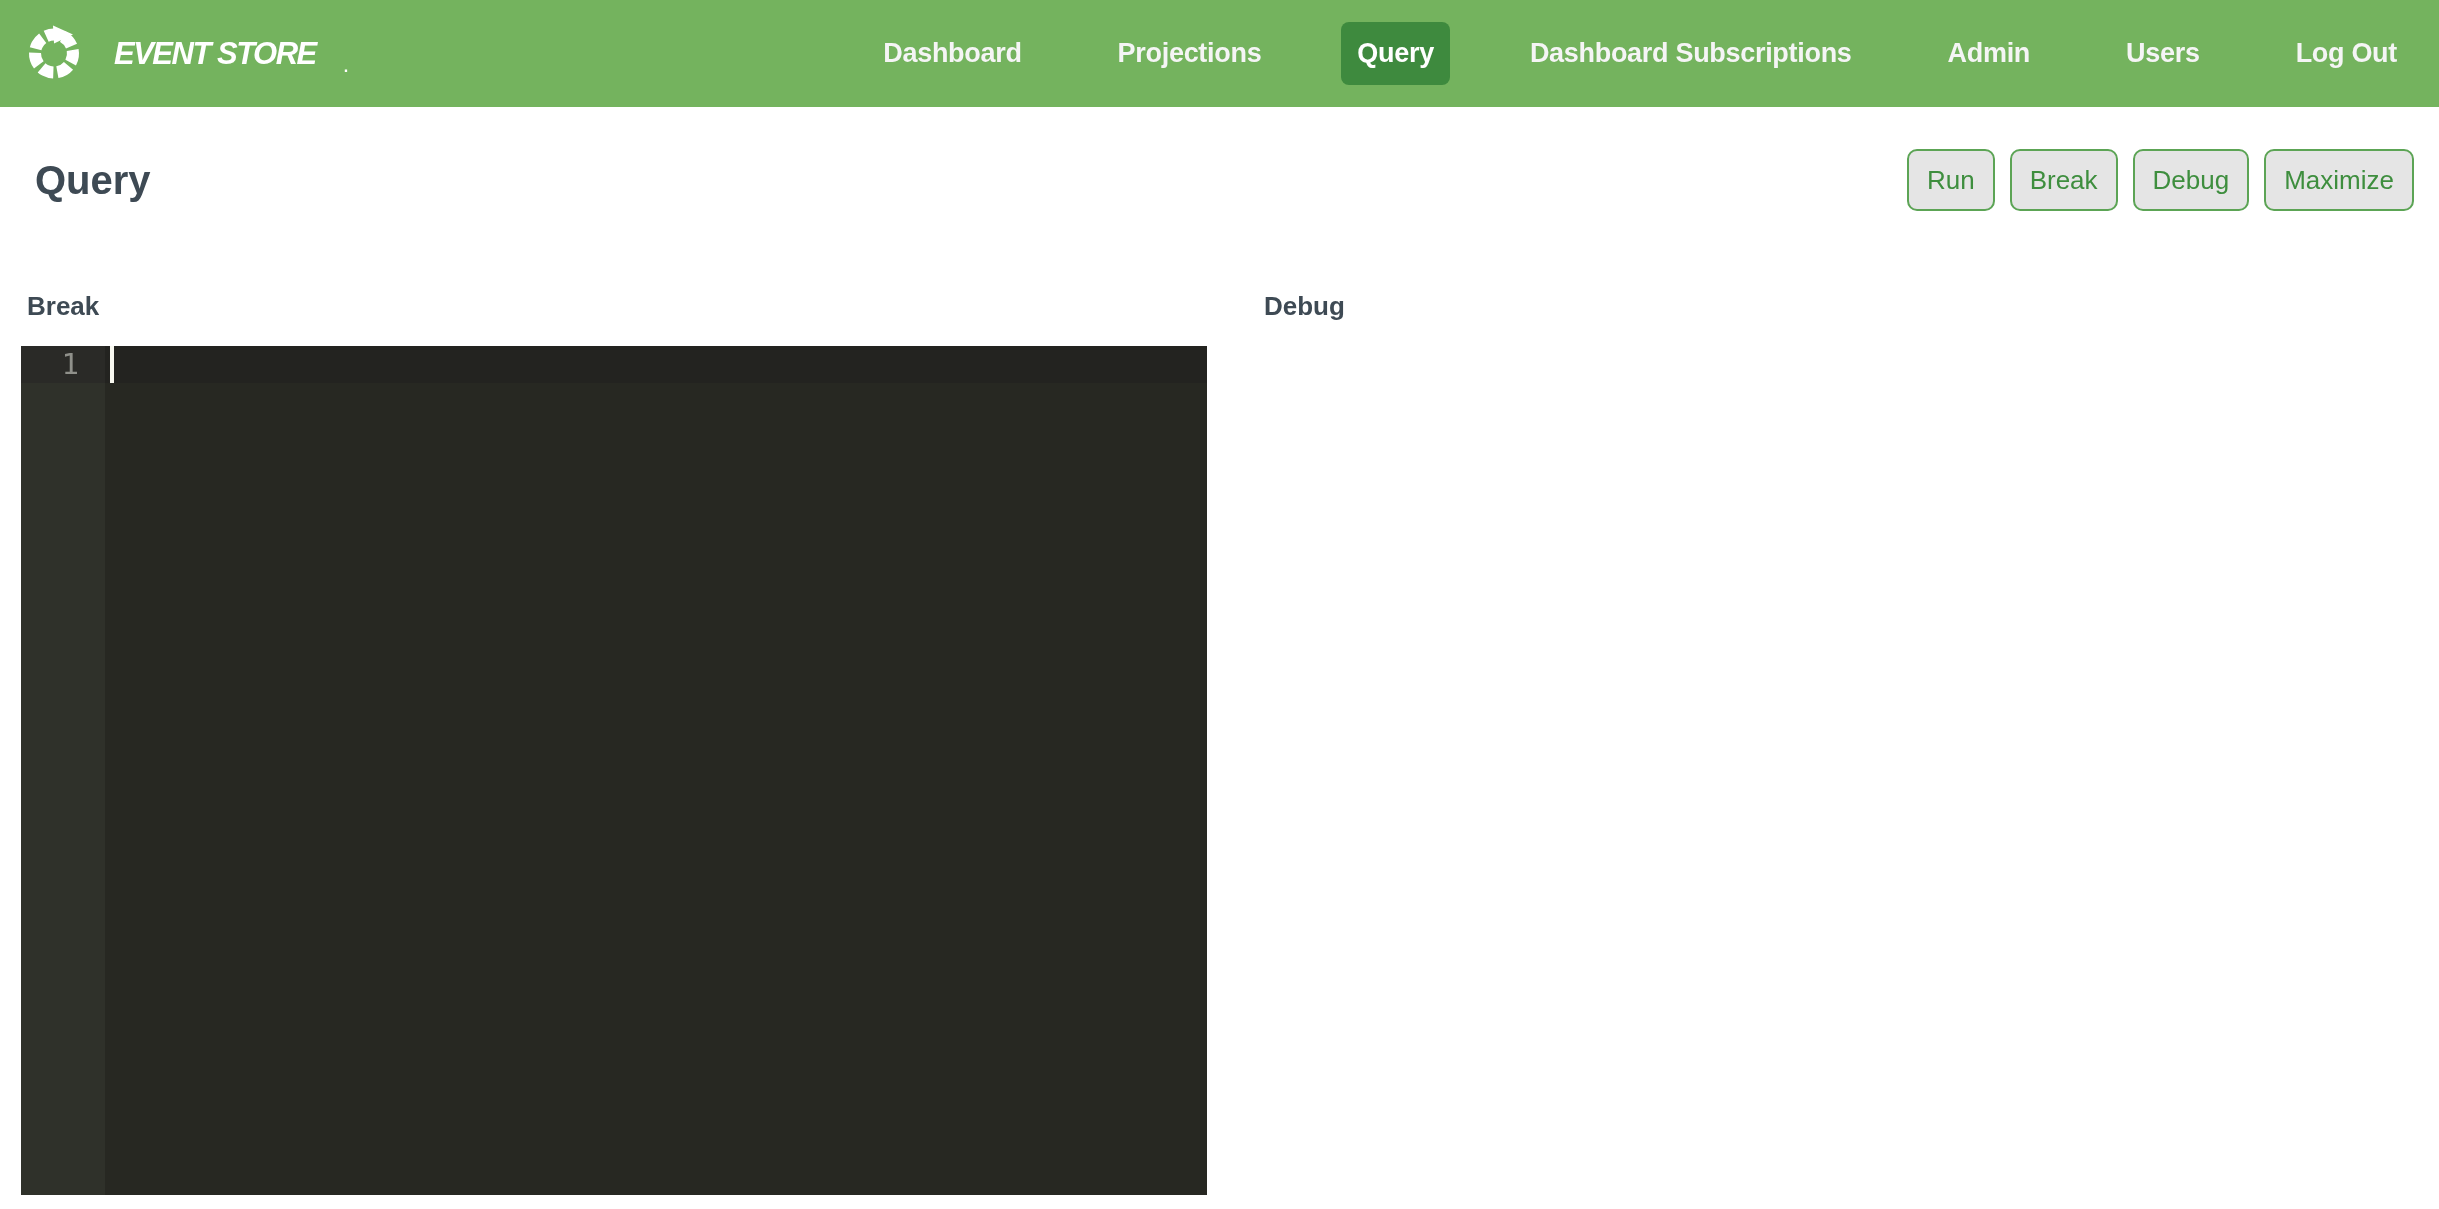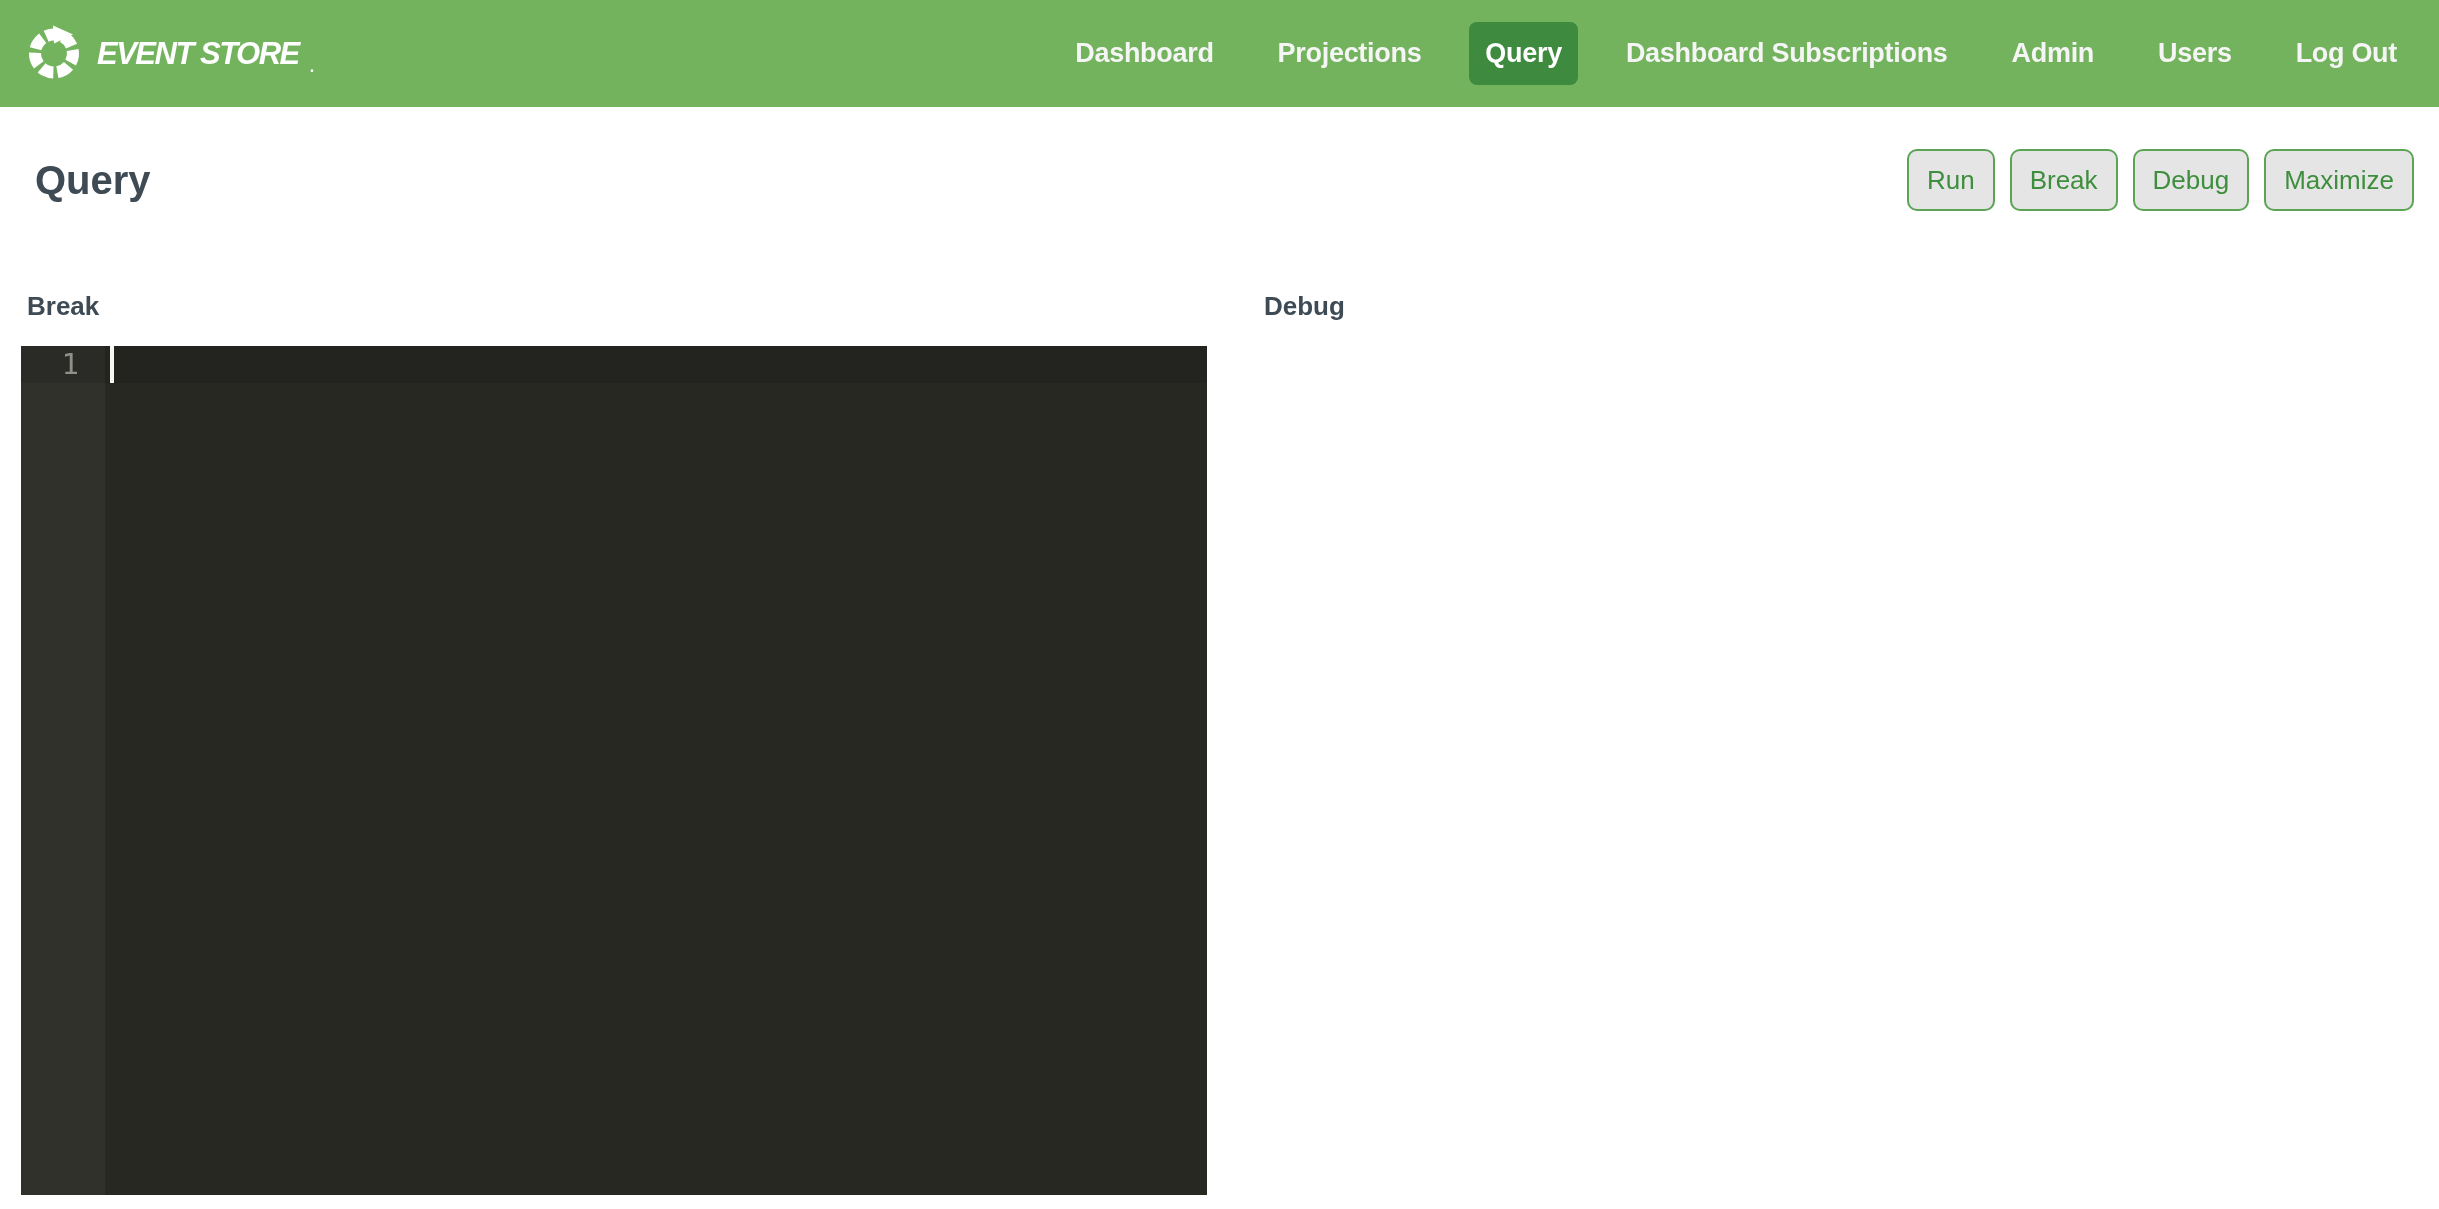--- a/index.html
+++ b/index.html
@@ -16,21 +16,21 @@
     height:107px;
     background:#74B35E;
     display:flex;
     align-items:center;
     padding:0 26px;
     box-sizing:border-box;
   }
   .logo{
     display:flex;
     align-items:center;
-    gap:15px;
+    gap:32px;
     cursor:pointer;
     flex:0 0 auto;
   }
   .logo-text{
     color:#ffffff;
     font-size:31px;
     font-weight:bold;
     font-style:italic;
     letter-spacing:-1.5px;
     white-space:nowrap;
@@ -39,21 +39,21 @@
     color:#ffffff;
     font-size:16px;
     font-weight:bold;
     align-self:flex-end;
     margin:0 0 6px -4px;
   }
   .nav-menu{
     list-style:none;
     display:flex;
     align-items:center;
-    gap:32px;
+    gap:64px;
     margin:0 0 0 auto;
     padding:0;
   }
   .nav-item{
     color:#F5F5F5;
     font-size:27px;
     font-weight:bold;
     letter-spacing:-0.3px;
     padding:16px 16px;
     border-radius:8px;

